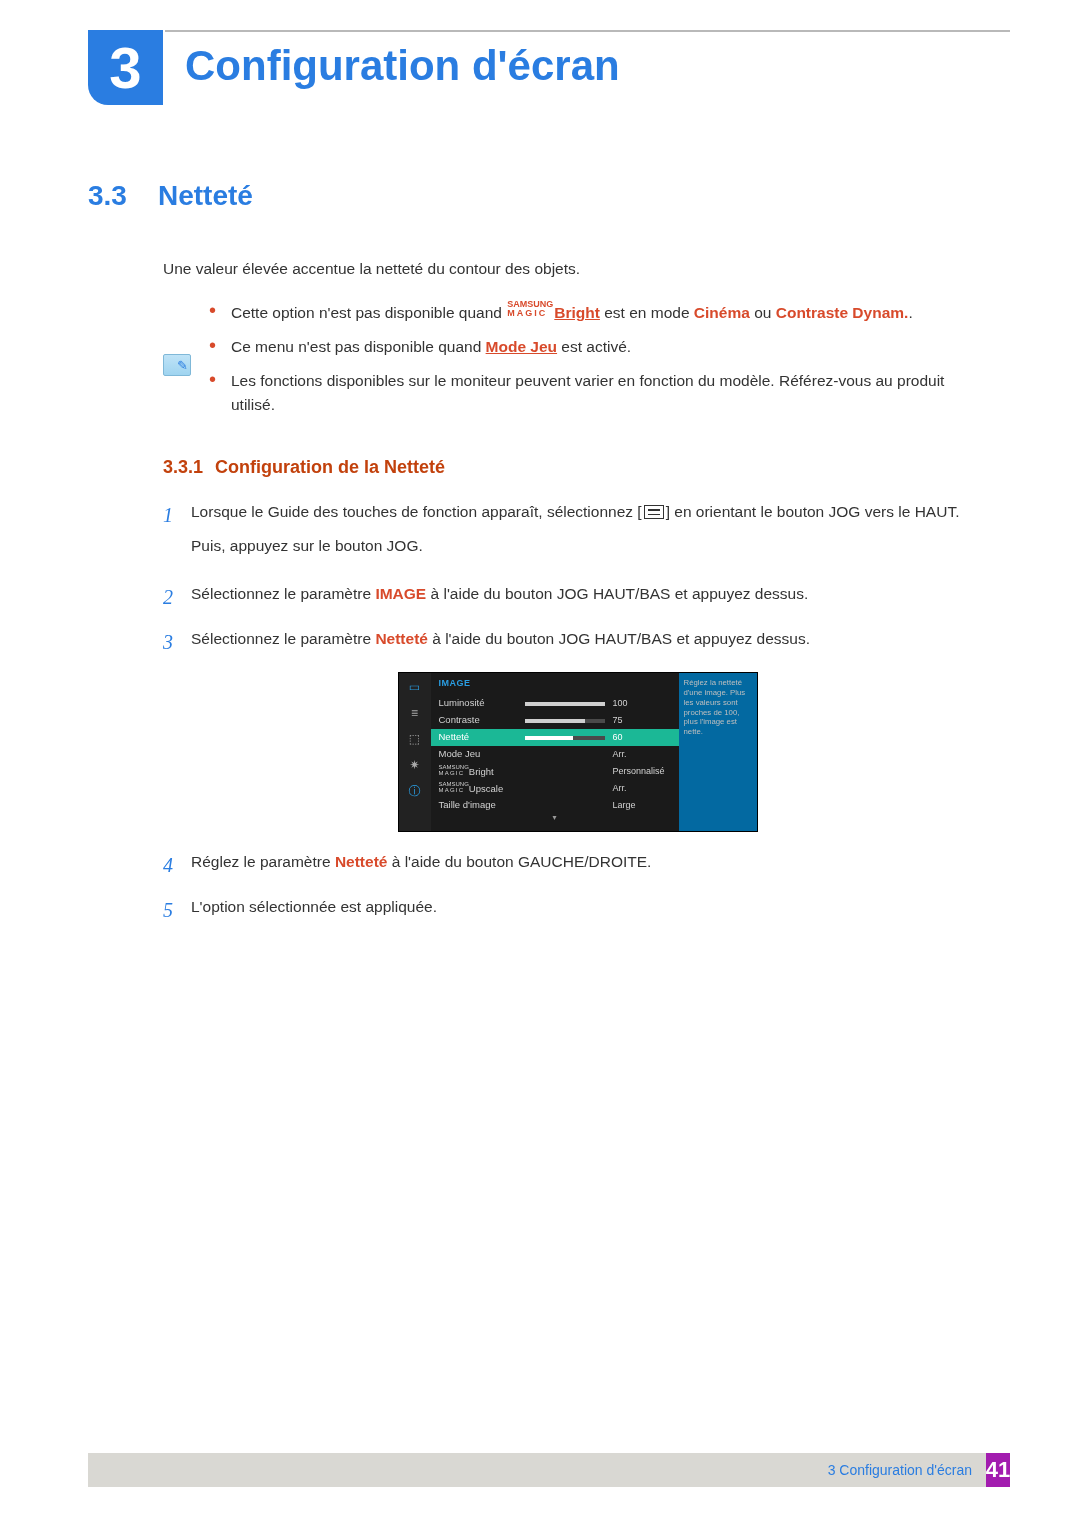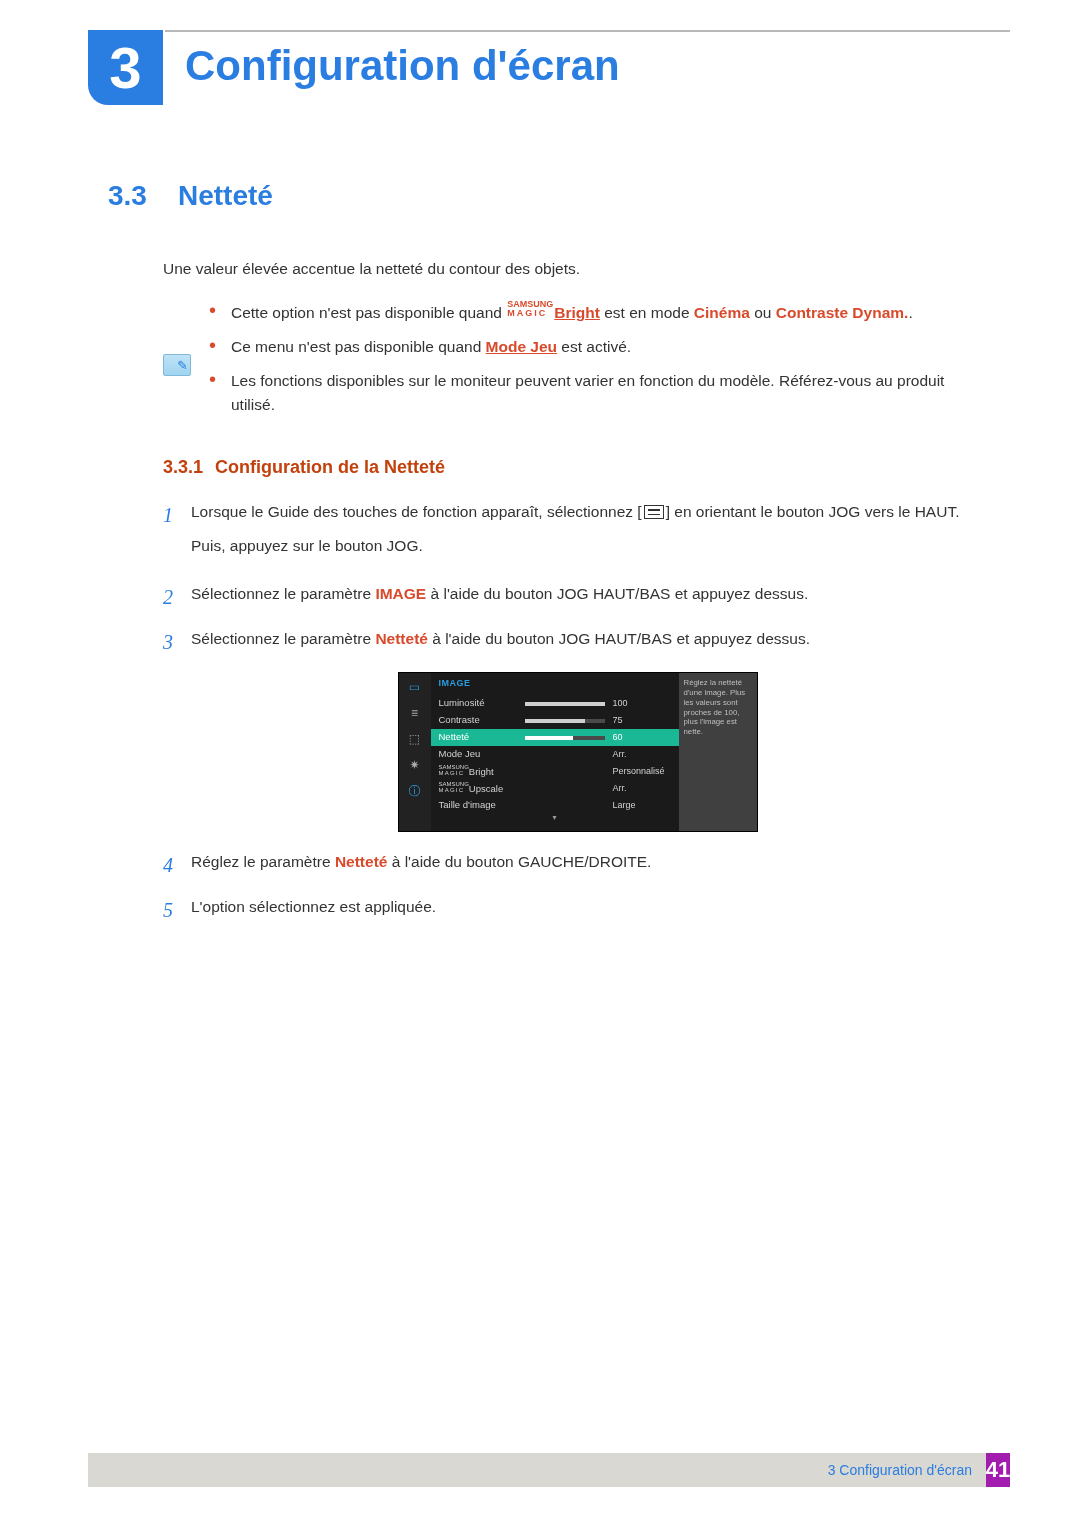--- a/index.html
+++ b/index.html
@@ -46,21 +46,21 @@
     top: 180px;
     left: 88px;
     right: 88px;
   }
   .h2 {
     color: #2a7de1;
     font-size: 28px;
     font-weight: bold;
     margin-bottom: 45px;
   }
-  .h2 .num { display: inline-block; width: 70px; margin-left: 20px; }
+  .h2 .num { display: inline-block; width: 70px; }
   .body-indent { margin-left: 75px; font-size: 15.5px; line-height: 1.5; }
   .body-indent p { margin-bottom: 20px; color: #333; }
   .note-block { display: flex; margin-top: 2px; margin-bottom: 20px; align-items: center; }
   .note-icon {
     width: 28px; height: 22px;
     background: linear-gradient(#bfe3f7,#9fd4f0);
     border: 1px solid #7fb8d8;
     border-radius: 2px;
     position: relative;
     flex-shrink: 0;
@@ -162,21 +162,21 @@
   .osd-label { flex:0 0 86px; }
   .osd-bar { flex:1; height:4px; background:#4a4a4a; margin-right:8px; position:relative; }
   .osd-bar .fill { height:100%; background:#cfcfcf; position:absolute; left:0; top:0; }
   .osd-bar .fill.sel { background:#fff; }
   .osd-val { flex:0 0 58px; font-size:9px; }
   .osd-magic { font-size:6px; line-height:1; color:#cfcfcf; display:inline-block; }
   .osd-magic .b { letter-spacing:1.2px; }
   .osd-arrow { text-align:center; color:#999; font-size:8px; margin-top:-2px;}
   .osd-help {
     width: 78px;
-    background:#404040;
+    background:#0369a1;
     color:#bfbfbf;
     font-size:7.8px;
     line-height:1.25;
     padding:5px 5px;
   }
 
   .footer {
     position: absolute;
     bottom: 40px;
     left: 88px;
@@ -317,21 +317,21 @@
     </div>
 
     <div class="step">
       <div class="step-num">4</div>
       <div class="step-body">
         <span>Réglez le paramètre </span><span class="brand">Netteté</span><span> à l'aide du bouton GAUCHE/DROITE.</span>
       </div>
     </div>
     <div class="step">
       <div class="step-num">5</div>
-      <div class="step-body">L'option sélectionnez est appliquée.</div>
+      <div class="step-body">L'option sélectionnée est appliquée.</div>
     </div>
   </div>
 
 </div>
 
 <div class="footer">
   <div class="footer-bar"></div>
   <div class="footer-label">3 Configuration d'écran</div>
   <div class="footer-page">41</div>
 </div>

